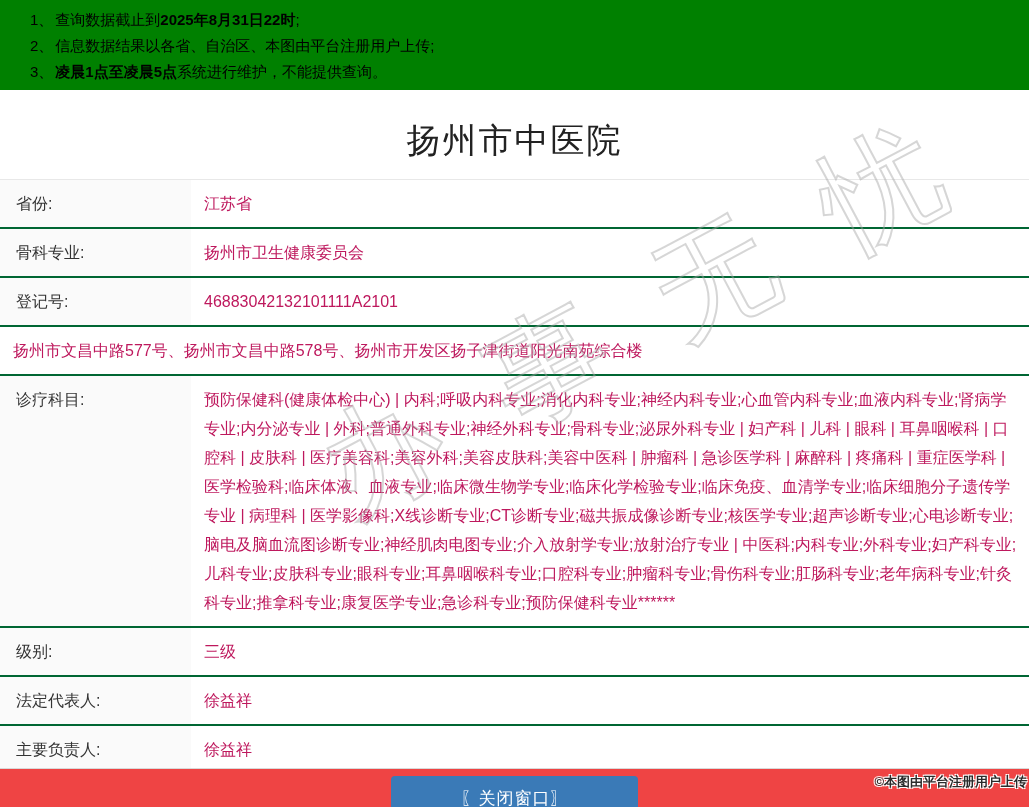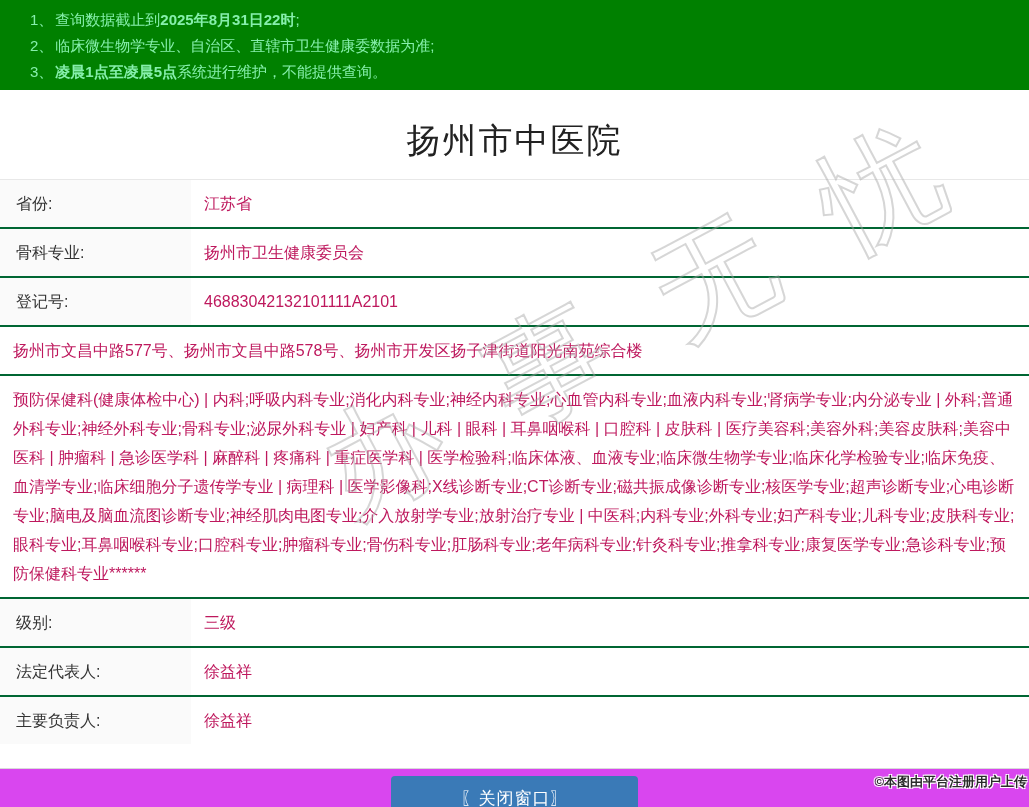--- a/index.html
+++ b/index.html
@@ -1,20 +1,20 @@
 <!DOCTYPE html>
 <html><head>
 <meta charset="utf-8">
 <style>
   html,body{margin:0;padding:0;}
   body{font-family:"Liberation Sans","DejaVu Sans",sans-serif;}
   .page{position:relative;width:1029px;height:807px;background:#ffffff;overflow:hidden;}
 
   
-  .notice-bar{background:#008000;color:#86efac;height:90px;box-sizing:border-box;
+  .notice-bar{background:#008000;color:#000000;height:90px;box-sizing:border-box;
     padding:7px 22px 0 30px;}
   .notice-line{font-size:15px;line-height:26px;white-space:nowrap;}
   .notice-line .num{margin-right:2px;}
   .notice-line b{font-weight:bold;}
 
   
   .page-title{margin:27px 0 0 0;text-align:center;font-size:34px;line-height:46px;
     font-weight:400;color:#222222;letter-spacing:2px;}
 
   
@@ -27,39 +27,39 @@
     color:#be185d;word-break:break-all;}
 
   
   .watermark{position:absolute;left:330px;top:410px;z-index:3;pointer-events:none;
     font-size:118px;line-height:142px;letter-spacing:70px;white-space:nowrap;
     transform:rotate(-28deg);transform-origin:left center;
     color:transparent;-webkit-text-stroke:2px rgba(165,165,165,0.45);}
 
   
   .bottom-bar{position:absolute;left:0;bottom:0;width:100%;height:38px;
-    background:#d946ef;border-top:1px solid #d9d9d9;z-index:10;}
+    background:#ef4444;border-top:1px solid #d9d9d9;z-index:10;}
   .close-btn{display:block;margin:7px auto 0 auto;width:247px;height:44px;
     background:#3a7ab7;border:none;border-radius:4px;color:#ffffff;
     font-size:17px;letter-spacing:1px;cursor:pointer;
     font-family:"Liberation Sans","DejaVu Sans",sans-serif;}
 
   
   .upload-credit{position:absolute;right:2px;bottom:16px;z-index:11;
     font-size:13px;font-weight:bold;color:#2b2b2b;
     text-shadow:-1px -1px 0 #fff,1px -1px 0 #fff,-1px 1px 0 #fff,1px 1px 0 #fff;}
 </style>
 </head>
 <body>
 
 <div class="page">
 
   <div class="notice-bar">
     <div class="notice-line"><span class="num">1、</span><span>查询数据截止到</span><b>2025年8月31日22时</b><span>;</span></div>
-    <div class="notice-line"><span class="num">2、</span><span>临床微生物学专业、自治区、直辖市卫生健康委数据为准;</span><b></b><span></span></div>
+    <div class="notice-line"><span class="num">2、</span><span>信息数据结果以各省、自治区、本图由平台注册用户上传;</span><b></b><span></span></div>
     <div class="notice-line"><span class="num">3、</span><span></span><b>凌晨1点至凌晨5点</b><span>系统进行维护，不能提供查询。</span></div>
   </div>
 
   <h1 class="page-title">扬州市中医院</h1>
 
   <div class="detail-table">
     <div class="detail-row">
       <div class="cell-label">省份:</div>
       <div class="cell-value">江苏省</div>
     </div>
@@ -68,20 +68,21 @@
       <div class="cell-value">扬州市卫生健康委员会</div>
     </div>
     <div class="detail-row">
       <div class="cell-label">登记号:</div>
       <div class="cell-value">46883042132101111A2101</div>
     </div>
     <div class="detail-row">
       <div class="cell-value">扬州市文昌中路577号、扬州市文昌中路578号、扬州市开发区扬子津街道阳光南苑综合楼</div>
     </div>
     <div class="detail-row">
+      <div class="cell-label">诊疗科目:</div>
       <div class="cell-value">预防保健科(健康体检中心) | 内科;呼吸内科专业;消化内科专业;神经内科专业;心血管内科专业;血液内科专业;肾病学专业;内分泌专业 | 外科;普通外科专业;神经外科专业;骨科专业;泌尿外科专业 | 妇产科 | 儿科 | 眼科 | 耳鼻咽喉科 | 口腔科 | 皮肤科 | 医疗美容科;美容外科;美容皮肤科;美容中医科 | 肿瘤科 | 急诊医学科 | 麻醉科 | 疼痛科 | 重症医学科 | 医学检验科;临床体液、血液专业;临床微生物学专业;临床化学检验专业;临床免疫、血清学专业;临床细胞分子遗传学专业 | 病理科 | 医学影像科;X线诊断专业;CT诊断专业;磁共振成像诊断专业;核医学专业;超声诊断专业;心电诊断专业;脑电及脑血流图诊断专业;神经肌肉电图专业;介入放射学专业;放射治疗专业 | 中医科;内科专业;外科专业;妇产科专业;儿科专业;皮肤科专业;眼科专业;耳鼻咽喉科专业;口腔科专业;肿瘤科专业;骨伤科专业;肛肠科专业;老年病科专业;针灸科专业;推拿科专业;康复医学专业;急诊科专业;预防保健科专业******</div>
     </div>
     <div class="detail-row">
       <div class="cell-label">级别:</div>
       <div class="cell-value">三级</div>
     </div>
     <div class="detail-row">
       <div class="cell-label">法定代表人:</div>
       <div class="cell-value">徐益祥</div>
     </div>

